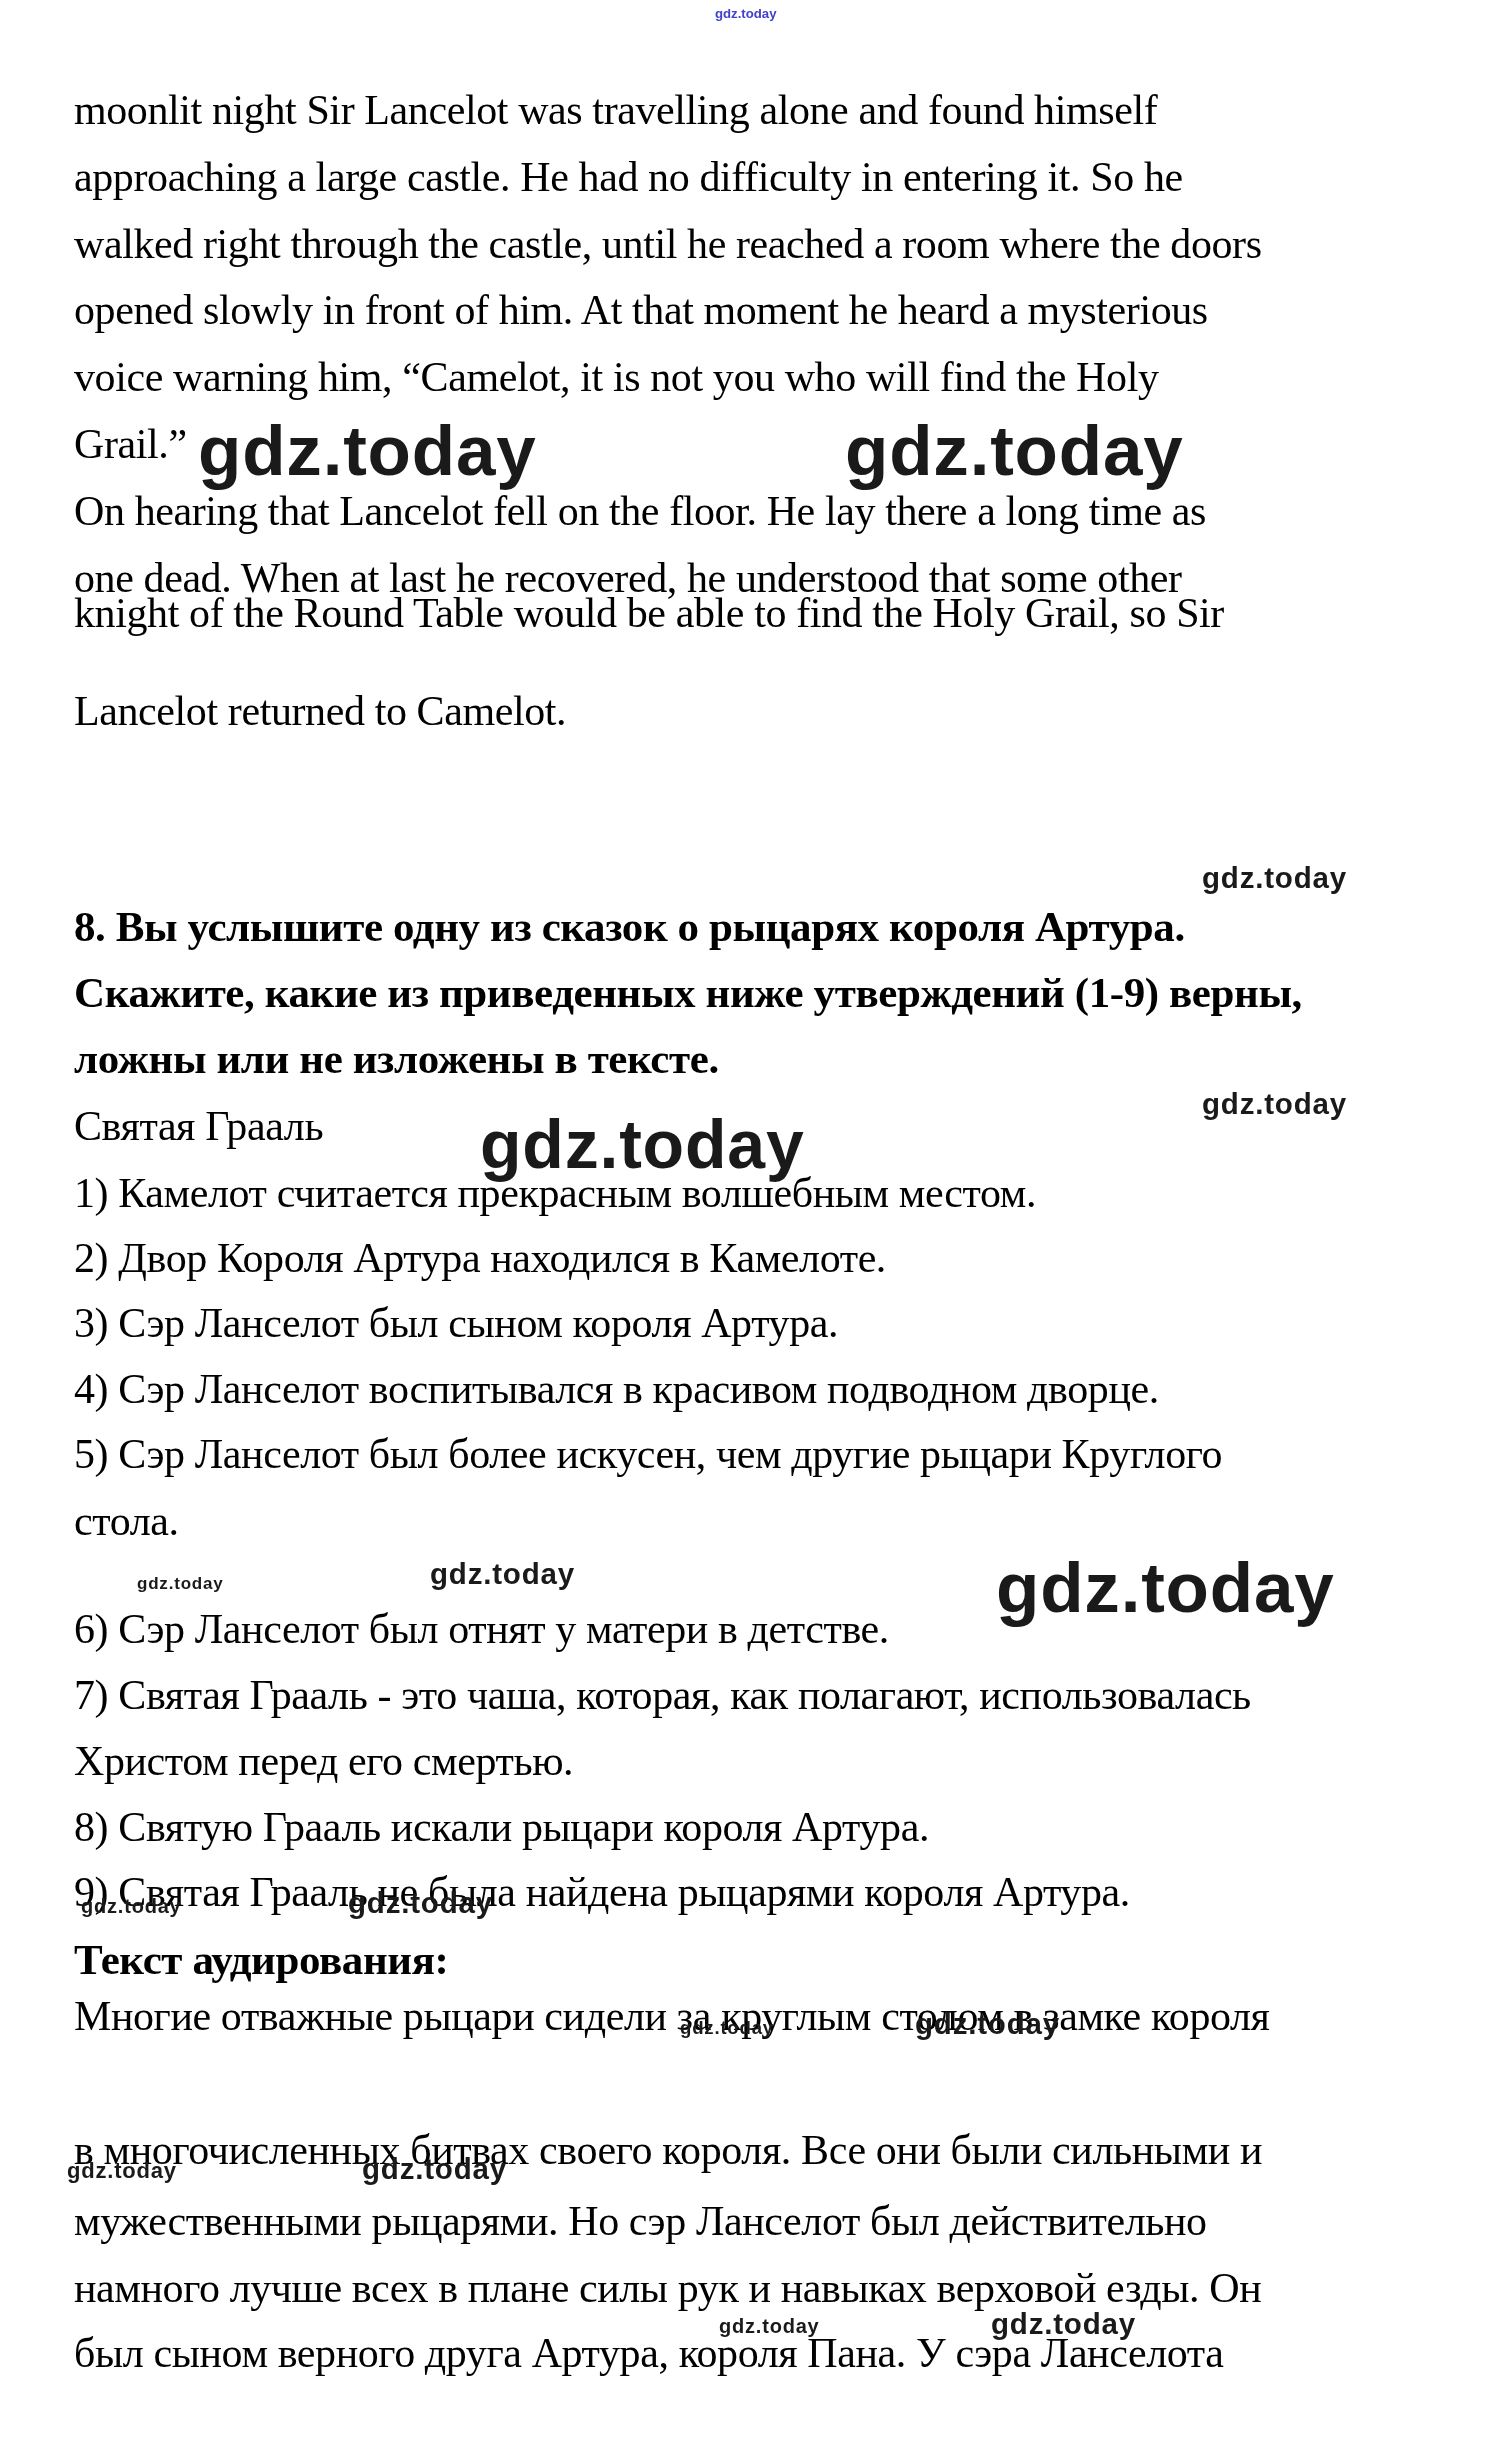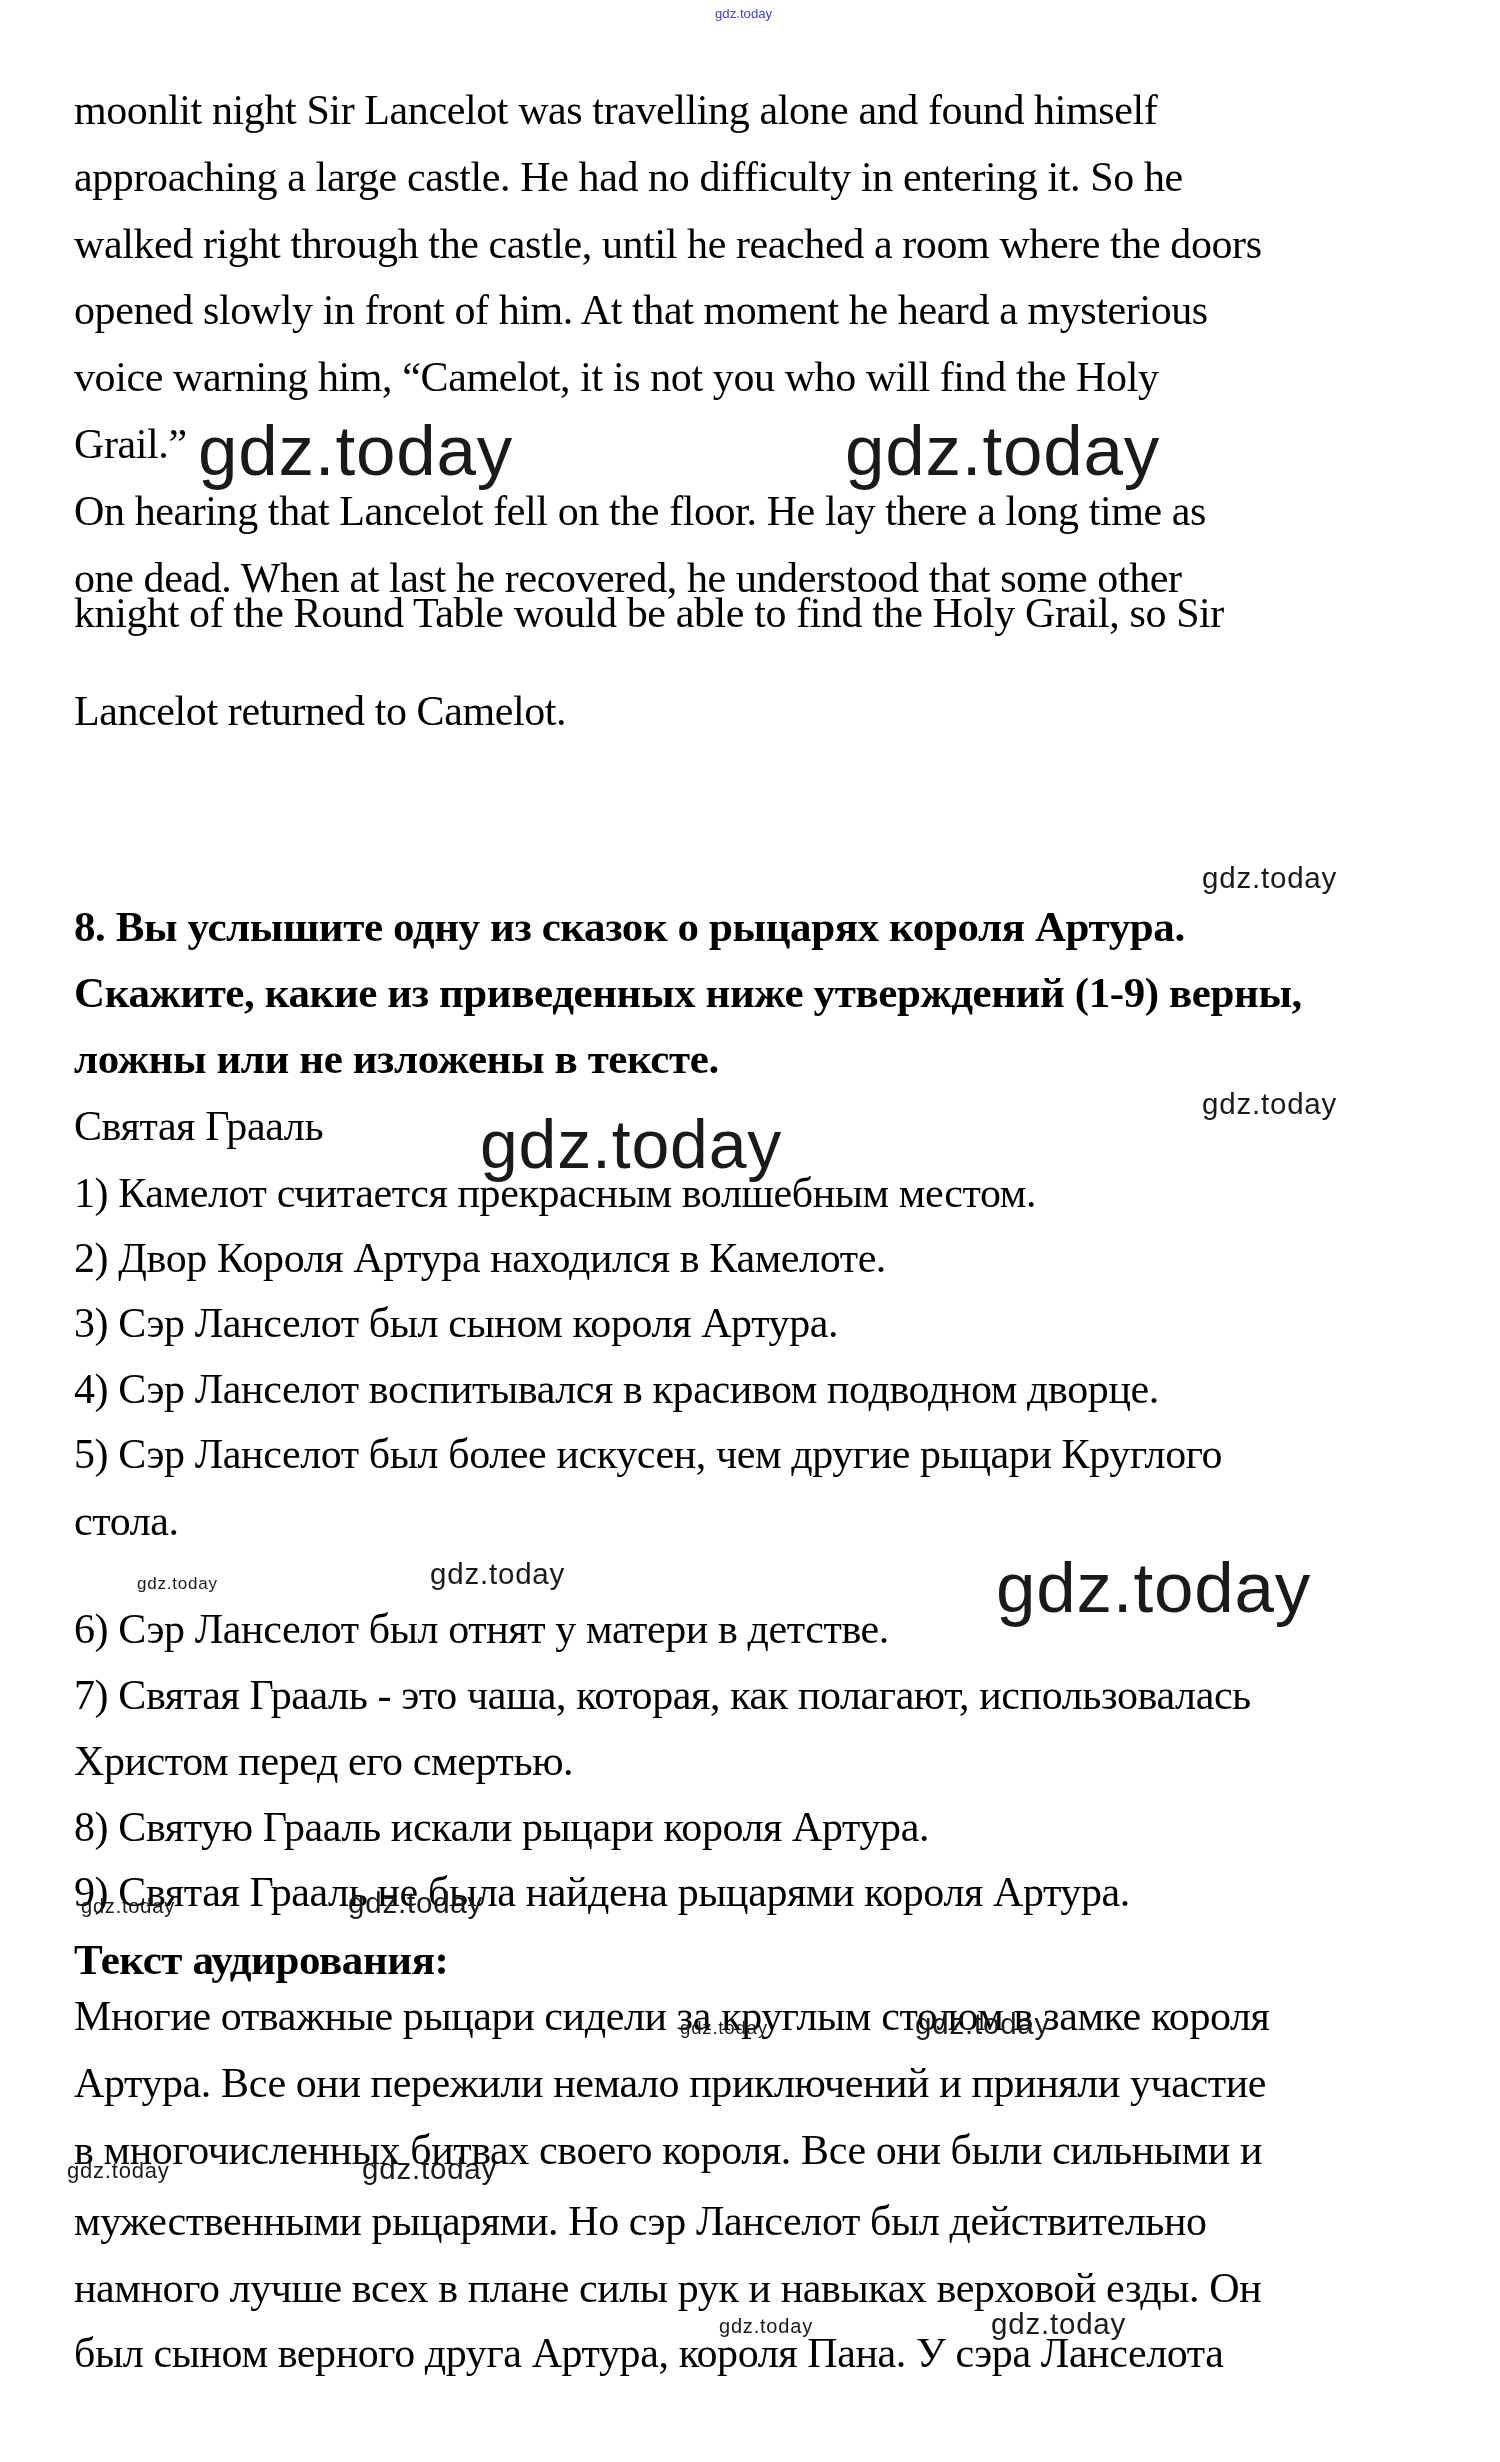--- a/index.html
+++ b/index.html
@@ -22,21 +22,21 @@
     white-space: nowrap;
     font-size: 42px;
     line-height: 1.1;
     color: #000000;
     letter-spacing: -0.4px;
   }
   .bold { font-weight: bold; font-size: 43px; letter-spacing: -0.4px; }
   .wm {
     position: absolute;
     font-family: "Liberation Sans", "DejaVu Sans", sans-serif;
-    font-weight: 400;
+    font-weight: 700;
     color: #1a1a1a;
     white-space: nowrap;
     letter-spacing: 0.8px;
   }
   .wm-top  { font-size: 13.2px; letter-spacing: 0; }
   .wm-big  { font-size: 71px; }
   .wm-med  { font-size: 29.5px; }
   .wm-sm   { font-size: 18.6px; }
 </style>
 </head>
@@ -91,21 +91,20 @@
   <div class="wm wm-sm" style="left:81px; top:1895px; font-size:20px;">gdz.today</div>
   <div class="wm wm-med" style="left:348px; top:1886px;">gdz.today</div>
 
   <div class="line bold" style="top:1936px">Текст аудирования:</div>
 
   <div class="line" style="top:1993px">Многие отважные рыцари сидели за круглым столом в замке короля</div>
 
   <div class="wm wm-sm" style="left:680px; top:2017px;">gdz.today</div>
   <div class="wm wm-med" style="left:915px; top:2007px;">gdz.today</div>
 
-  <div class="line" style="top:2060px">Артура. Все они пережили немало приключений и приняли участие</div>
   <div class="line" style="top:2127px">в многочисленных битвах своего короля. Все они были сильными и</div>
 
   <div class="wm wm-sm" style="left:67px; top:2158px; font-size:22px;">gdz.today</div>
   <div class="wm wm-med" style="left:362px; top:2152px;">gdz.today</div>
 
   <div class="line" style="top:2265px">намного лучше всех в плане силы рук и навыках верховой езды. Он</div>
   <div class="line" style="top:2198px">мужественными рыцарями. Но сэр Ланселот был действительно</div>
 
   <div class="wm wm-sm" style="left:719px; top:2315px; font-size:20px;">gdz.today</div>
   <div class="wm wm-med" style="left:991px; top:2307px;">gdz.today</div>

